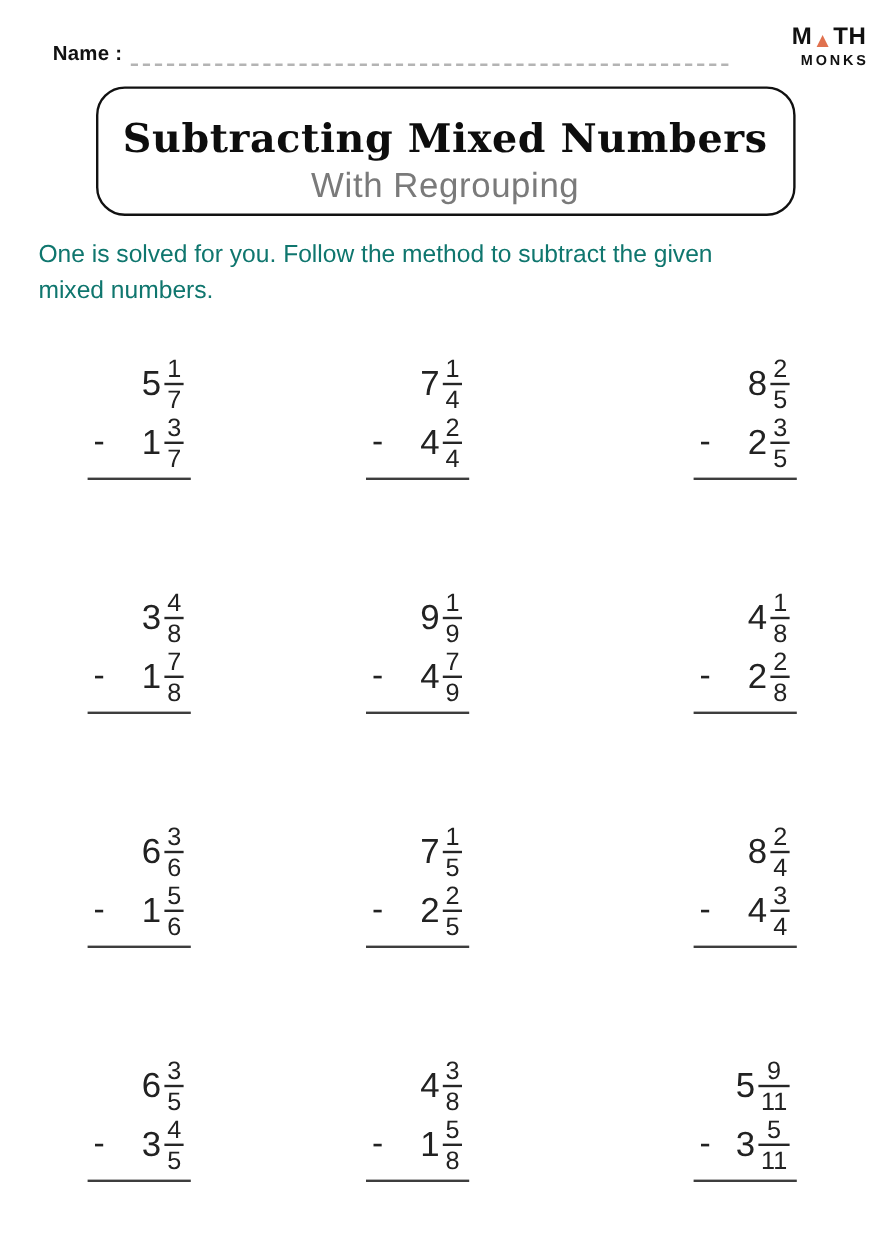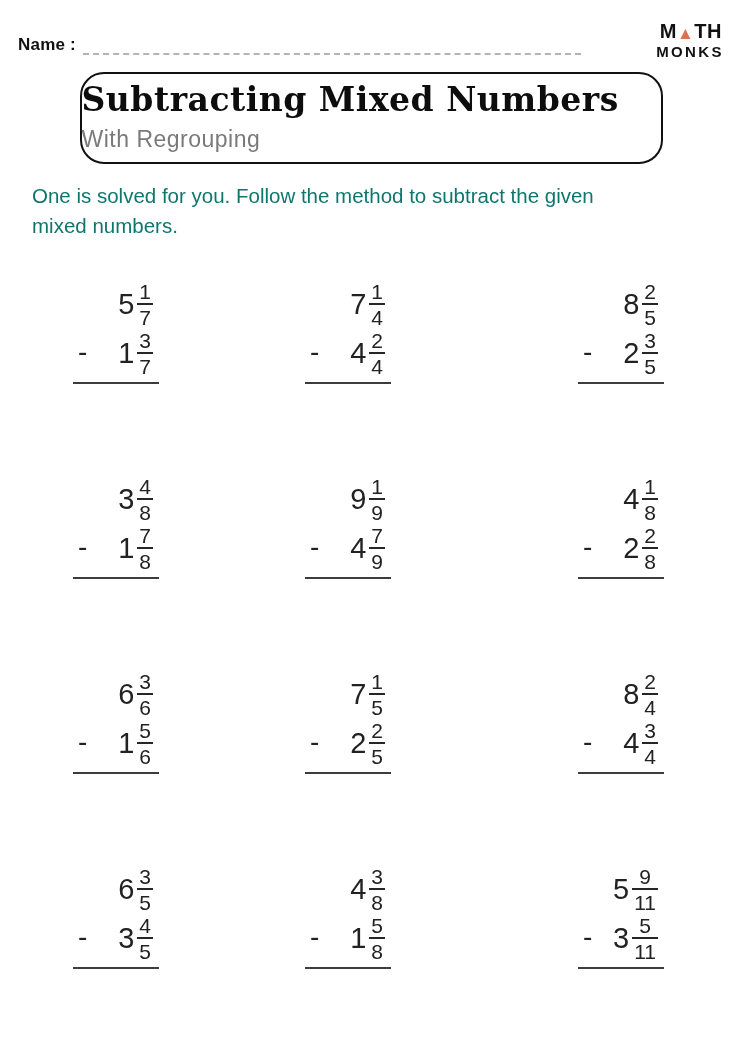--- a/index.html
+++ b/index.html
@@ -8,55 +8,55 @@
     width: 742px; height: 1050px;
     font-family: "Liberation Sans", sans-serif;
     color: #1a1a1a;
     position: relative;
     overflow: hidden;
   }
 
   
   .header { position: relative; height: 66px; }
   .name-row {
-    position: absolute; left: 18px; top: 35px;
+    position: absolute; left: 44px; top: 35px;
     display: flex; align-items: flex-end; justify-content: flex-end;
   }
   .name-label { font-size: 17px; font-weight: 700; color: #111; letter-spacing: 0.2px; }
   .name-line {
     width: 498px; height: 20px; margin-left: 7px;
     border-bottom: 2px dashed #b4b4b4;
   }
   .logo {
     position: absolute; right: 20px; top: 21px;
     display: flex; flex-direction: column; align-items: flex-end;
   }
   .logo-top {
     font-size: 20px; font-weight: 700; color: #111;
     letter-spacing: 0.5px; line-height: 1; display: flex; align-items: flex-end;
   }
   .logo-tri { font-size: 17px; line-height: 1; position: relative; top: 0.5px; }
   .logo-bottom {
-    font-size: 15px; font-weight: 700; color: #111;
+    font-size: 12px; font-weight: 700; color: #111;
     letter-spacing: 2.4px; line-height: 1; margin-top: 3px; margin-right: -2px;
   }
 
   
   .title-box {
     width: 583px; margin: 6px auto 0;
     border: 2px solid #111; border-radius: 24px;
-    text-align: left; padding: 5px 0 5px;
+    text-align: center; padding: 21px 0 5px;
   }
   .title-main {
     font-family: "DejaVu Serif", serif;
     font-size: 33px; font-weight: 600; color: #0d0d0d;
     line-height: 42px; letter-spacing: 0.5px;
   }
   .title-sub {
-    font-size: 23px; font-weight: 400; color: #7a7a7a;
+    font-size: 29px; font-weight: 400; color: #7a7a7a;
     line-height: 36px; letter-spacing: 0.5px;
   }
 
   
   .instructions {
     margin: 17px 40px 0 32px;
     width: 600px;
     font-size: 20.5px; line-height: 30px; color: #0f766e;
   }
 

